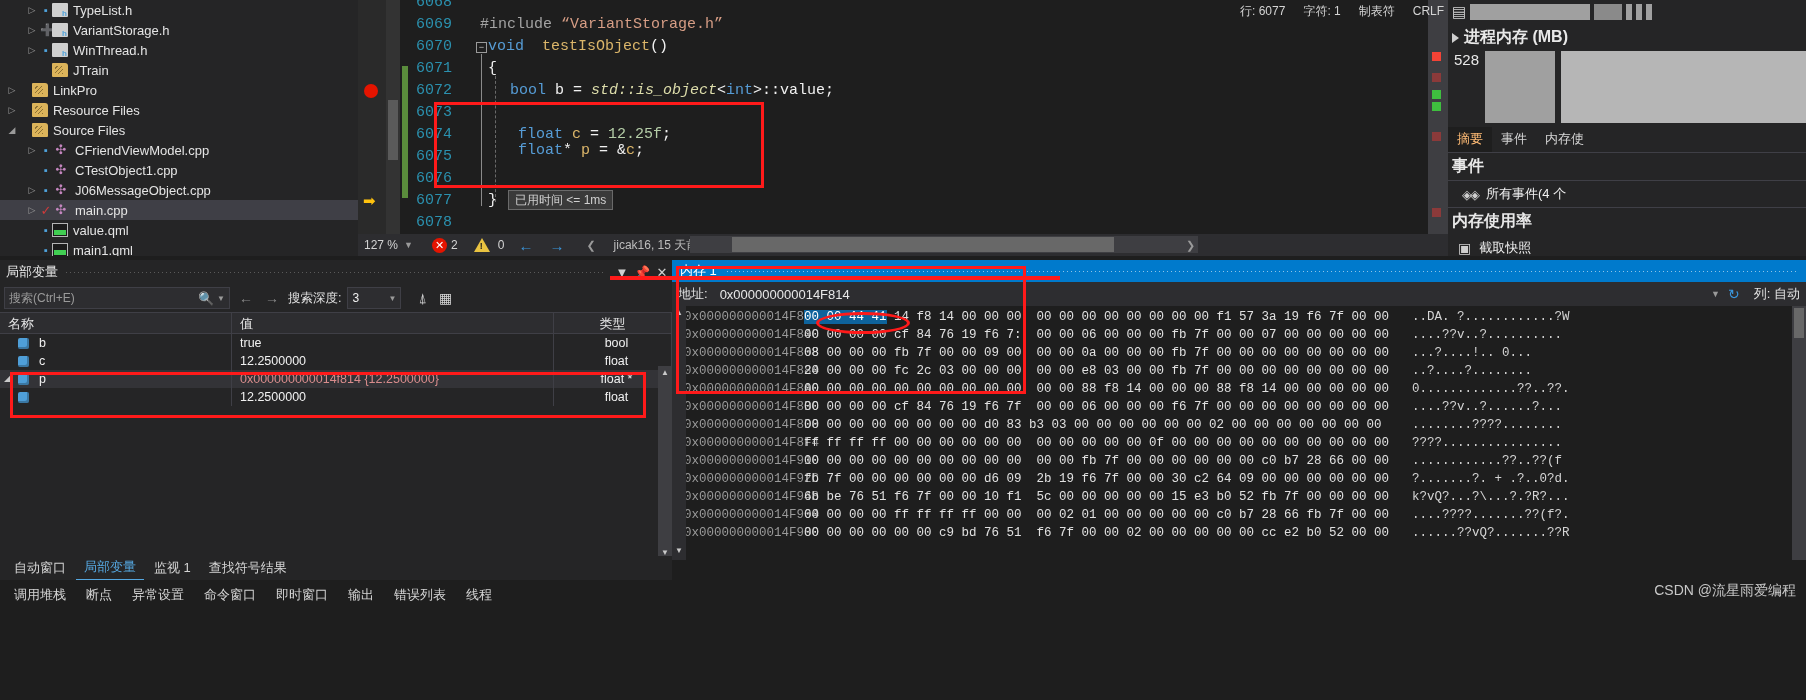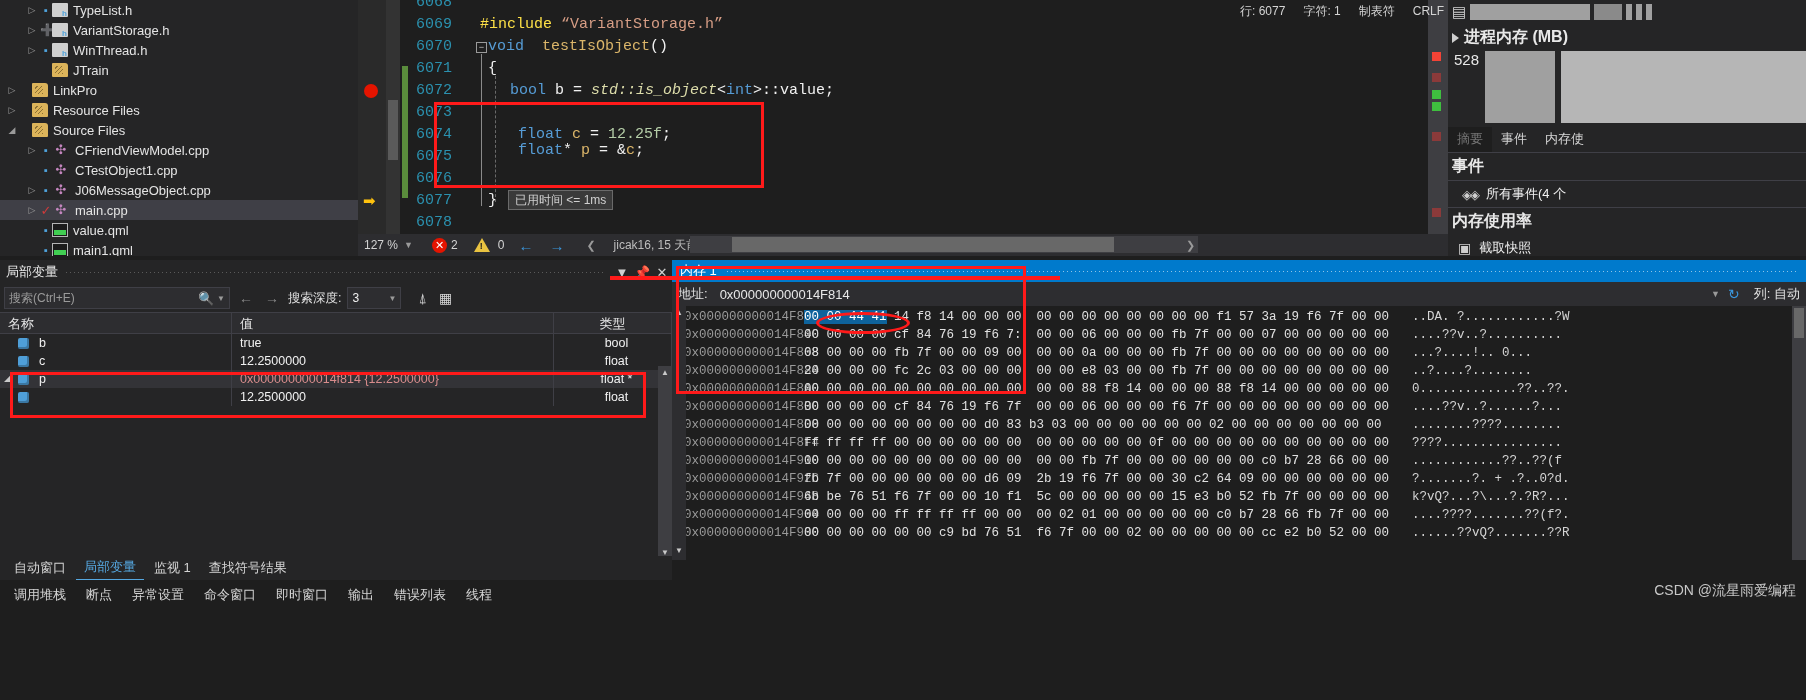--- a/index.html
+++ b/index.html
@@ -34,21 +34,21 @@
 
   
   #editor { left:358px; top:0; width:1090px; height:256px; background:#1e1e1e; }
   #editor-breakcol { left:0; top:0; width:28px; height:234px; background:#2a2a2a; }
   #editor-indicatorcol { left:28px; top:0; width:14px; height:234px; background:#333; }
   #editor-indicator-thumb { position:absolute; left:2px; top:100px; width:10px; height:60px; background:#5a5a5a; }
   .code-line { position:absolute; left:42px; height:22px; line-height:22px; font-size:15px; white-space:pre; }
   .lineno { position:absolute; width:52px; text-align:right; color:#2b91af; font-size:15px;
     font-family:"Liberation Mono","DejaVu Sans Mono",monospace; line-height:22px; }
   .kw { color:#569cd6; } .fn { color:#dcb66a; }
-  .str { color:#d69d85; } .num { color:#b5cea8; } .pp { color:#fde047; }
+  .str { color:#d69d85; } .num { color:#b5cea8; } .pp { color:#a3a3a3; }
   .ital { font-style:italic; color:#dcdcaa; }
   .chgbar { position:absolute; left:44px; width:6px; background:#5a8c3c; }
   .breakpoint { position:absolute; left:6px; width:14px; height:14px; border-radius:50%; background:#e51400; }
   .yarrow { position:absolute; left:5px; width:16px; height:14px; color:#ffc20e; font-size:15px; line-height:14px; }
   .collapse-box { position:absolute; width:11px; height:11px; border:1px solid #9a9a9a; color:#c8c8c8;
     font-size:9px; line-height:9px; text-align:center; }
   .guide { position:absolute; border-left:1px dashed #6a6a6a; }
   .brace-line { position:absolute; border-left:1px solid #8a8a8a; }
   #elapsed-tip { position:absolute; height:20px; background:#3a3a3a; border:1px solid #6a6a6a;
     color:#d0d0d0; font-size:12px; line-height:18px; padding:0 6px; }
@@ -81,21 +81,21 @@
 
   
   #diagnostics { left:1448px; top:0; width:358px; height:256px; background:#252526; overflow:hidden; }
   #diag-toolbar { height:24px; display:flex; align-items:center; padding-left:4px; gap:4px; }
   .graphbar { background:#a0a0a0; height:16px; }
   .diag-sect-title { display:flex; align-items:center; gap:5px; font-size:16px; font-weight:bold;
     color:#e8e8e8; padding:3px 4px; }
   .tri { width:0;height:0;border-left:7px solid #cfcfcf;border-top:5px solid transparent;border-bottom:5px solid transparent; }
   .diag-tabs { display:flex; height:26px; border-bottom:1px solid #3f3f46; background:#252526; }
   .diag-tab { padding:3px 9px; font-size:13px; color:#d4d4d4; }
-  .diag-tab.active { background:#1e1e1e; color:#737373; }
+  .diag-tab.active { background:#1e1e1e; color:#fdba74; }
   .diag-row { display:flex; align-items:center; gap:8px; font-size:13px; padding:4px 6px; }
 
   
   #locals { left:0; top:260px; width:672px; height:300px; background:#252526; }
   #locals-title { height:24px; display:flex; align-items:center; padding-left:6px; font-size:13px; color:#e8e8e8; }
   #locals-title-dots { flex:1; height:1px; margin:0 8px;
      background:repeating-linear-gradient(to right,#5a5a5a 0 1px,transparent 1px 4px); }
   .titlebtn { width:20px; text-align:center; color:#d0d0d0; font-size:13px; }
   #locals-toolbar { height:28px; display:flex; align-items:center; gap:6px; padding:0 4px; background:#252526; }
   #search-box { width:226px; height:22px; background:#2d2d30; border:1px solid #3f3f46;

